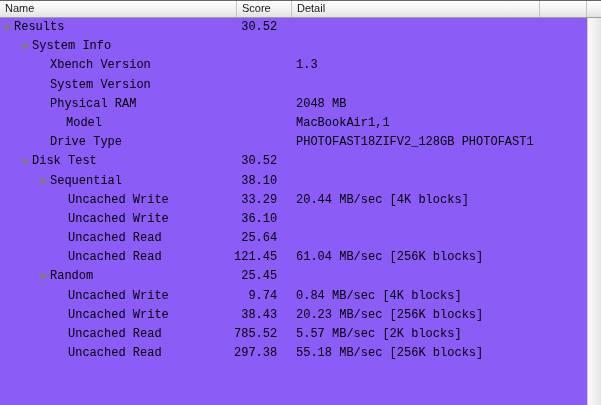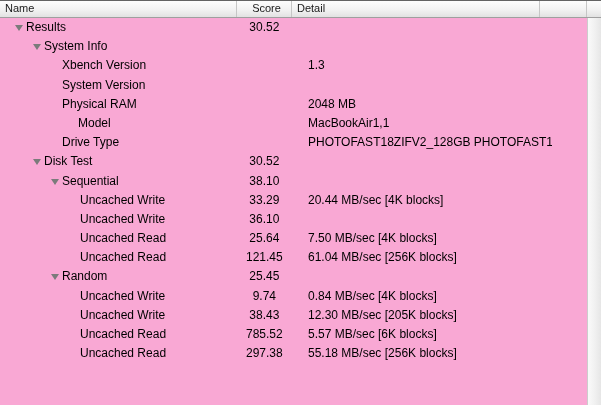--- a/index.html
+++ b/index.html
@@ -5,21 +5,21 @@
   html, body {
     margin: 0;
     padding: 0;
     background: #ffffff;
     font-family: "Liberation Sans", sans-serif;
   }
   .window {
     position: relative;
     width: 601px;
     height: 405px;
-    background: #f9a8d4;
+    background: #8b5cf6;
     overflow: hidden;
   }
   
   .header {
     position: absolute;
     top: 0; left: 0;
     width: 601px;
     height: 18px;
     box-sizing: border-box;
     display: flex;
@@ -31,31 +31,32 @@
     box-sizing: border-box;
     border-right: 1px solid #c6c6c6;
     font-size: 11px;
     line-height: 15px;
     color: #1a1a1a;
     padding-left: 5px;
     overflow: hidden;
     white-space: nowrap;
   }
   .hcell.c-name   { width: 237px; }
-  .hcell.c-score  { width: 55px; text-align: center;  }
+  .hcell.c-score  { width: 55px;  }
   .hcell.c-detail { width: 248px; }
   .hcell.c-spare  { width: 47px;  }
   .hcell.c-corner { width: 14px; border-right: none; }
   
   .body {
     position: absolute;
-    top: 18px; left: 12px;
+    top: 18px; left: 0;
     width: 587px;
     height: 387px;
     overflow: hidden;
+    font-family: Liberation Mono, monospace;
   }
   .row {
     position: relative;
     height: 19.2px;
     width: 587px;
   }
   .tri {
     position: absolute;
     top: 7px;
     width: 0; height: 0;
@@ -147,46 +148,45 @@
         <span class="sc"> 33.29</span>
         <span class="dt">20.44 MB/sec [4K blocks]</span>
       </div>
       <div class="row">
         <span class="nm" style="left: 68px;">Uncached Write</span>
         <span class="sc"> 36.10</span>
       </div>
       <div class="row">
         <span class="nm" style="left: 68px;">Uncached Read</span>
         <span class="sc"> 25.64</span>
-        <span class="dt">7.50 MB/sec [4K blocks]</span>
       </div>
       <div class="row">
         <span class="nm" style="left: 68px;">Uncached Read</span>
         <span class="sc">121.45</span>
         <span class="dt">61.04 MB/sec [256K blocks]</span>
       </div>
       <div class="row">
         <span class="tri" style="left: 39px;"></span>
         <span class="nm" style="left: 50px;">Random</span>
         <span class="sc"> 25.45</span>
       </div>
       <div class="row">
         <span class="nm" style="left: 68px;">Uncached Write</span>
         <span class="sc">  9.74</span>
         <span class="dt">0.84 MB/sec [4K blocks]</span>
       </div>
       <div class="row">
         <span class="nm" style="left: 68px;">Uncached Write</span>
         <span class="sc"> 38.43</span>
-        <span class="dt">12.30 MB/sec [205K blocks]</span>
+        <span class="dt">20.23 MB/sec [256K blocks]</span>
       </div>
       <div class="row">
         <span class="nm" style="left: 68px;">Uncached Read</span>
         <span class="sc">785.52</span>
-        <span class="dt">5.57 MB/sec [6K blocks]</span>
+        <span class="dt">5.57 MB/sec [2K blocks]</span>
       </div>
       <div class="row">
         <span class="nm" style="left: 68px;">Uncached Read</span>
         <span class="sc">297.38</span>
         <span class="dt">55.18 MB/sec [256K blocks]</span>
       </div>
     </div>
 
   <div class="sbtrack"></div>
 

